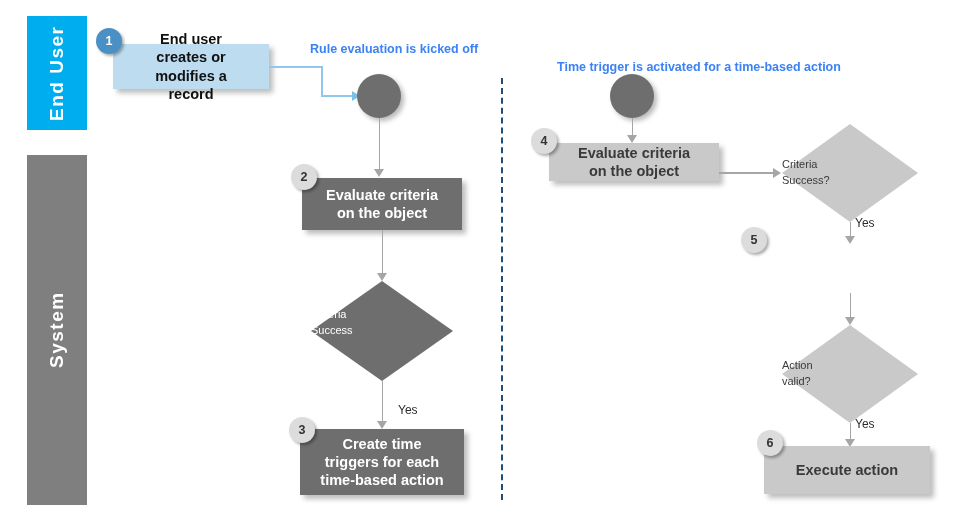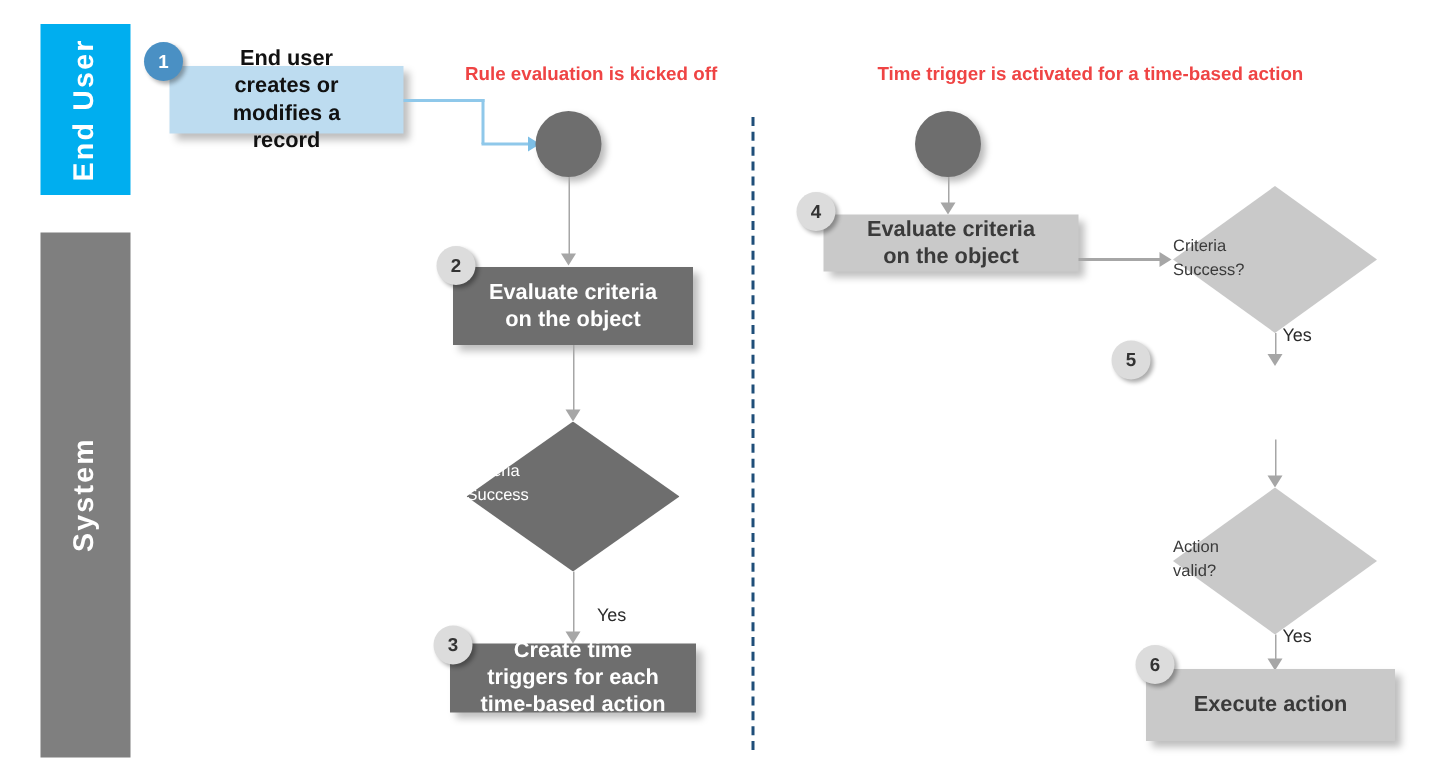--- a/index.html
+++ b/index.html
@@ -26,25 +26,25 @@
     background: #00AEEF; font-size: 19px;
   }
   .lane-system {
     left: 27px; top: 155px; width: 60px; height: 350px;
     background: #7F7F7F; font-size: 19px;
   }
 
   
   .section-title {
     position: absolute;
-    font-size: 12.5px; font-weight: bold; color: #ef4444;
+    font-size: 12.5px; font-weight: bold; color: #3b82f6;
     white-space: nowrap;
   }
   #title-left  { left: 310px; top: 42px; }
-  #title-right { left: 557px; top: 42px; margin-left: 28px; }
+  #title-right { left: 557px; top: 60px; }
 
   
   #divider {
     position: absolute;
     left: 501px; top: 78px;
     width: 0; height: 422px;
     border-left: 2px dashed #1F4E79;
   }
 
   
@@ -67,21 +67,21 @@
     line-height: 1.25;
     box-shadow: 4px 4px 5px rgba(0,0,0,0.26);
     padding: 4px 20px;
   }
   .box-blue { background: #BDDCF0; color: #111111; font-size: 14.5px; }
   .box-dark { background: #6E6E6E; color: #ffffff;  font-size: 14.5px; }
   .box-light{ background: #C9C9C9; color: #3A3A3A;  font-size: 14.5px; }
 
   #box-1 { left: 113px; top: 44px;  width: 156px; height: 45px; }
   #box-2 { left: 302px; top: 178px; width: 160px; height: 52px; }
-  #box-3 { left: 300px; top: 429px; width: 164px; height: 46px; }
+  #box-3 { left: 300px; top: 429px; width: 164px; height: 66px; }
   #box-4 { left: 549px; top: 143px; width: 170px; height: 38px; }
   #box-5 { left: 754px; top: 243px; width: 190px; height: 50px; }
   #box-6 { left: 764px; top: 446px; width: 166px; height: 48px; }
 
   
   .diamond-wrap { position: absolute; }
   .diamond {
     position: absolute; left: 0; top: 0;
     width: 100%; height: 100%;
     clip-path: polygon(50% 0, 100% 50%, 50% 100%, 0 50%);

